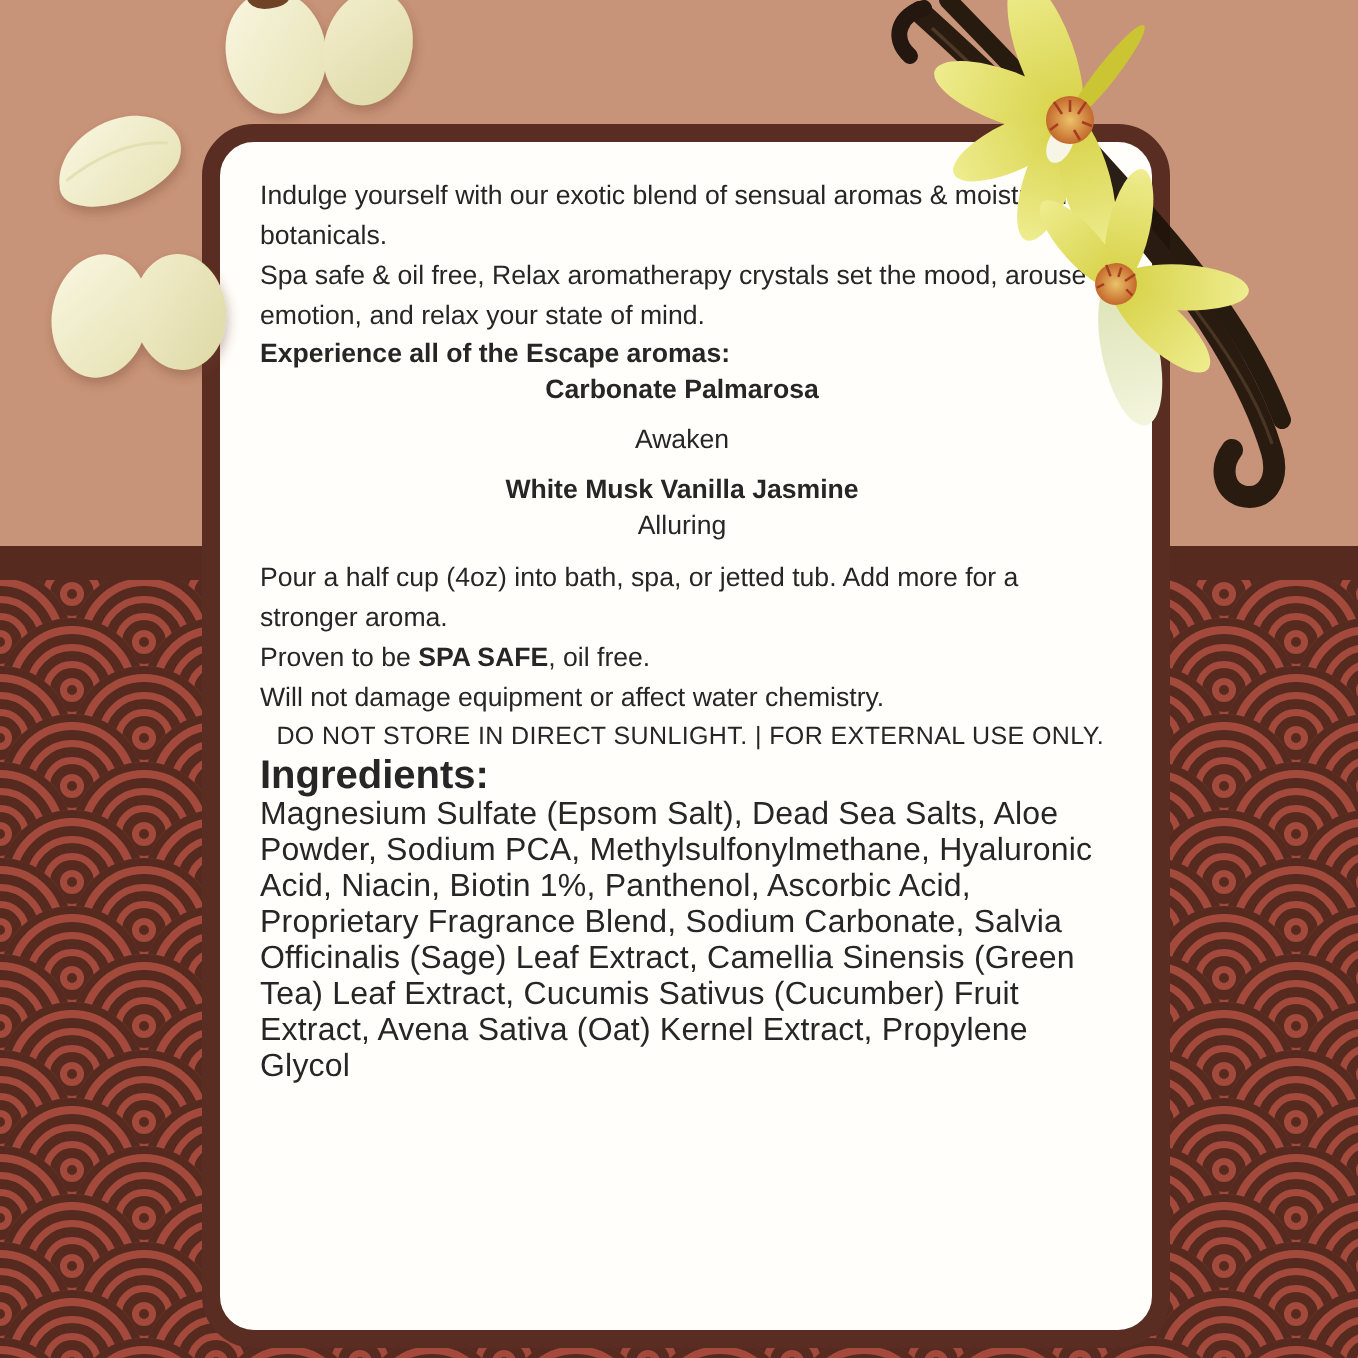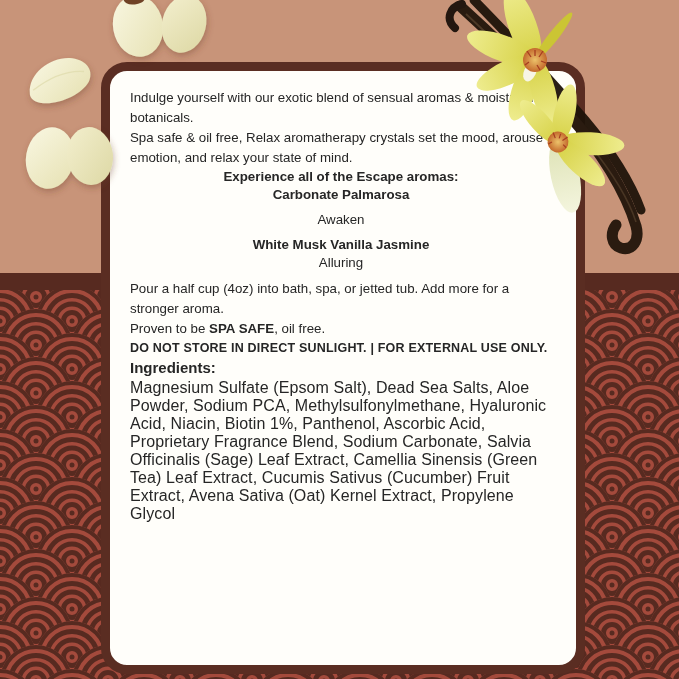--- a/index.html
+++ b/index.html
@@ -17,27 +17,27 @@
     background:#fffefa;z-index:4;
   }
   .card-content{
     box-sizing:border-box;width:100%;height:100%;
     padding:17px 24px 0 20px;color:#262626;
     font-size:13.3px;line-height:20px;
   }
   .card-content p{margin:0;}
   .p-intro{margin-bottom:13px;}
   .p-intro2{margin-bottom:12px;}
-  .aromas-heading{font-weight:bold;text-align:center;line-height:18px;margin-bottom:8px;}
+  .aromas-heading{font-weight:bold;text-align:left;line-height:18px;margin-bottom:8px;}
   .aroma{text-align:center;line-height:18px;margin-bottom:7px;}
   .aroma .name{font-weight:bold;white-space:pre-wrap;}
   .directions-heading{font-weight:bold;margin-top:15px;}
   .spa-line{margin-top:10px;}
-  .warning{font-weight:bold;text-align:left;font-size:12.5px;line-height:18px;margin-top:14px;letter-spacing:.2px;}
-  .ingredients-heading{font-weight:bold;font-size:15px;line-height:22px;margin-top:10px;}
+  .warning{font-weight:normal;text-align:right;font-size:12.5px;line-height:18px;margin-top:14px;letter-spacing:.2px;}
+  .ingredients-heading{font-weight:bold;font-size:20px;line-height:22px;margin-top:10px;}
   .ingredients-body{font-size:16px;line-height:18px;letter-spacing:.1px;}
   b{font-weight:bold;margin-top:14px;}
   
   .petals-svg{position:absolute;left:10px;top:0;z-index:6;}
   .vanilla-svg{position:absolute;left:430px;top:0;z-index:7;}
 </style>
 </head>
 <body>
 
 <div class="stage">
@@ -91,20 +91,21 @@
         <div class="effect">Awaken</div>
       </div>
       <div class="aroma">
         <div class="name">White Musk Vanilla Jasmine</div>
         <div class="effect">Alluring</div>
       </div>
 
       <p class="directions-body">Pour a half cup (4oz) into bath, spa, or jetted tub. Add more for a stronger aroma.</p>
 
       <p class="spa-line"><span>Proven to be </span><b>SPA SAFE</b><span>, oil free.</span></p>
+      <p>Will not damage equipment or affect water chemistry.</p>
 
       <p class="warning">DO NOT STORE IN DIRECT SUNLIGHT.  |  FOR EXTERNAL USE ONLY.</p>
 
       <p class="ingredients-heading">Ingredients:</p>
       <p class="ingredients-body">Magnesium Sulfate (Epsom Salt), Dead Sea Salts, Aloe Powder, Sodium PCA, Methylsulfonylmethane, Hyaluronic Acid, Niacin, Biotin 1%, Panthenol, Ascorbic Acid, Proprietary Fragrance Blend, Sodium Carbonate, Salvia Officinalis (Sage) Leaf Extract, Camellia Sinensis (Green Tea) Leaf Extract, Cucumis Sativus (Cucumber) Fruit Extract, Avena Sativa (Oat) Kernel Extract, Propylene Glycol</p>
 
     </div>
   </div>
 
   <svg class="petals-svg" width="220" height="200" viewBox="0 0 220 200">

